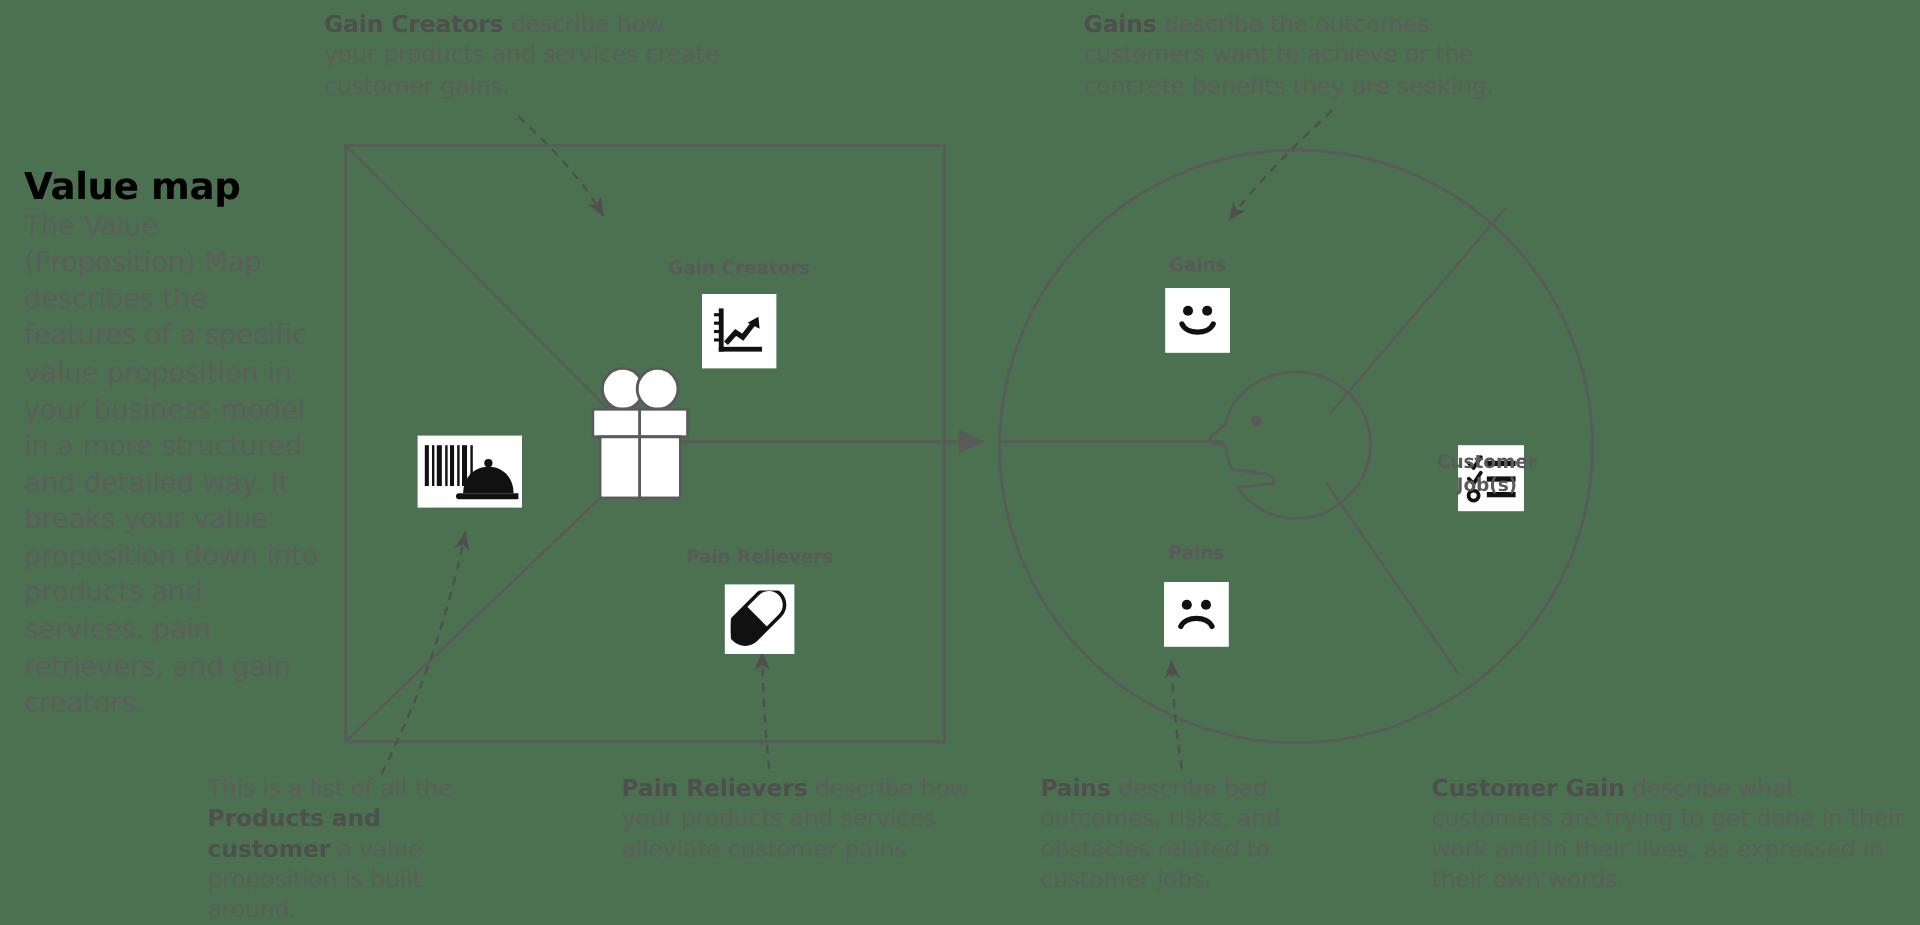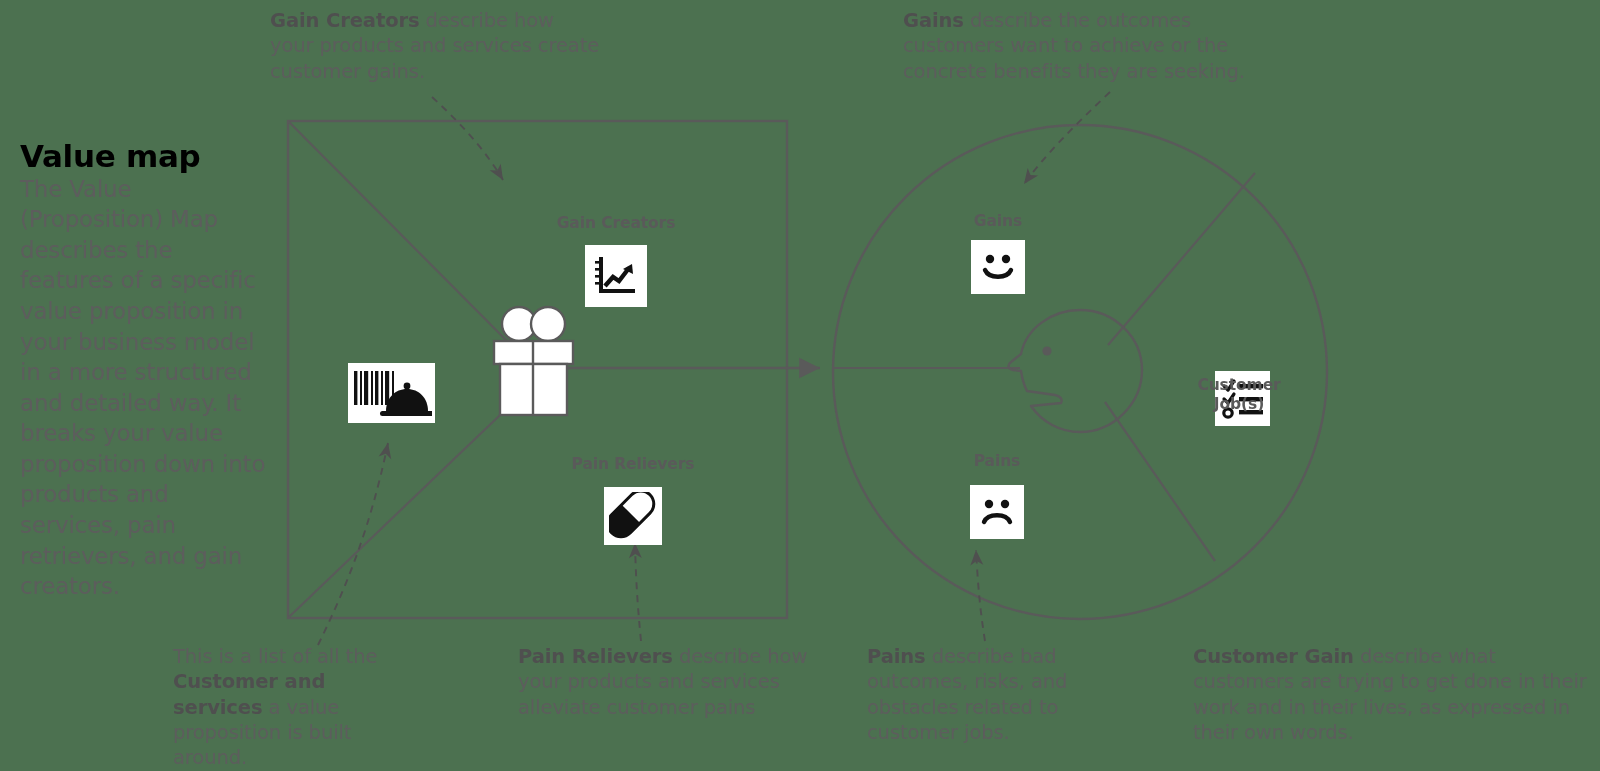--- a/index.html
+++ b/index.html
@@ -220,21 +220,21 @@
 
   <div class="note" style="left:270px; top:8px; width:330px;">
     <b>Gain Creators</b><span> describe how your products and services create customer gains.</span>
   </div>
 
   <div class="note" style="left:903px; top:8px; width:390px;">
     <b>Gains</b><span> describe the outcomes customers want to achieve or the concrete benefits they are seeking.</span>
   </div>
 
   <div class="note" style="left:173px; top:644px; width:245px;">
-    <span>This is a list of all the </span><b>Customer and services</b><span> a value proposition is built around.</span>
+    <span>This is a list of all the </span><b>Products and customer</b><span> a value proposition is built around.</span>
   </div>
 
   <div class="note" style="left:518px; top:644px; width:290px;">
     <b>Pain Relievers</b><span> describe how your products and services alleviate customer pains</span>
   </div>
 
   <div class="note" style="left:867px; top:644px; width:280px;">
     <b>Pains</b><span> describe bad outcomes, risks, and obstacles related to customer jobs.</span>
   </div>
 

